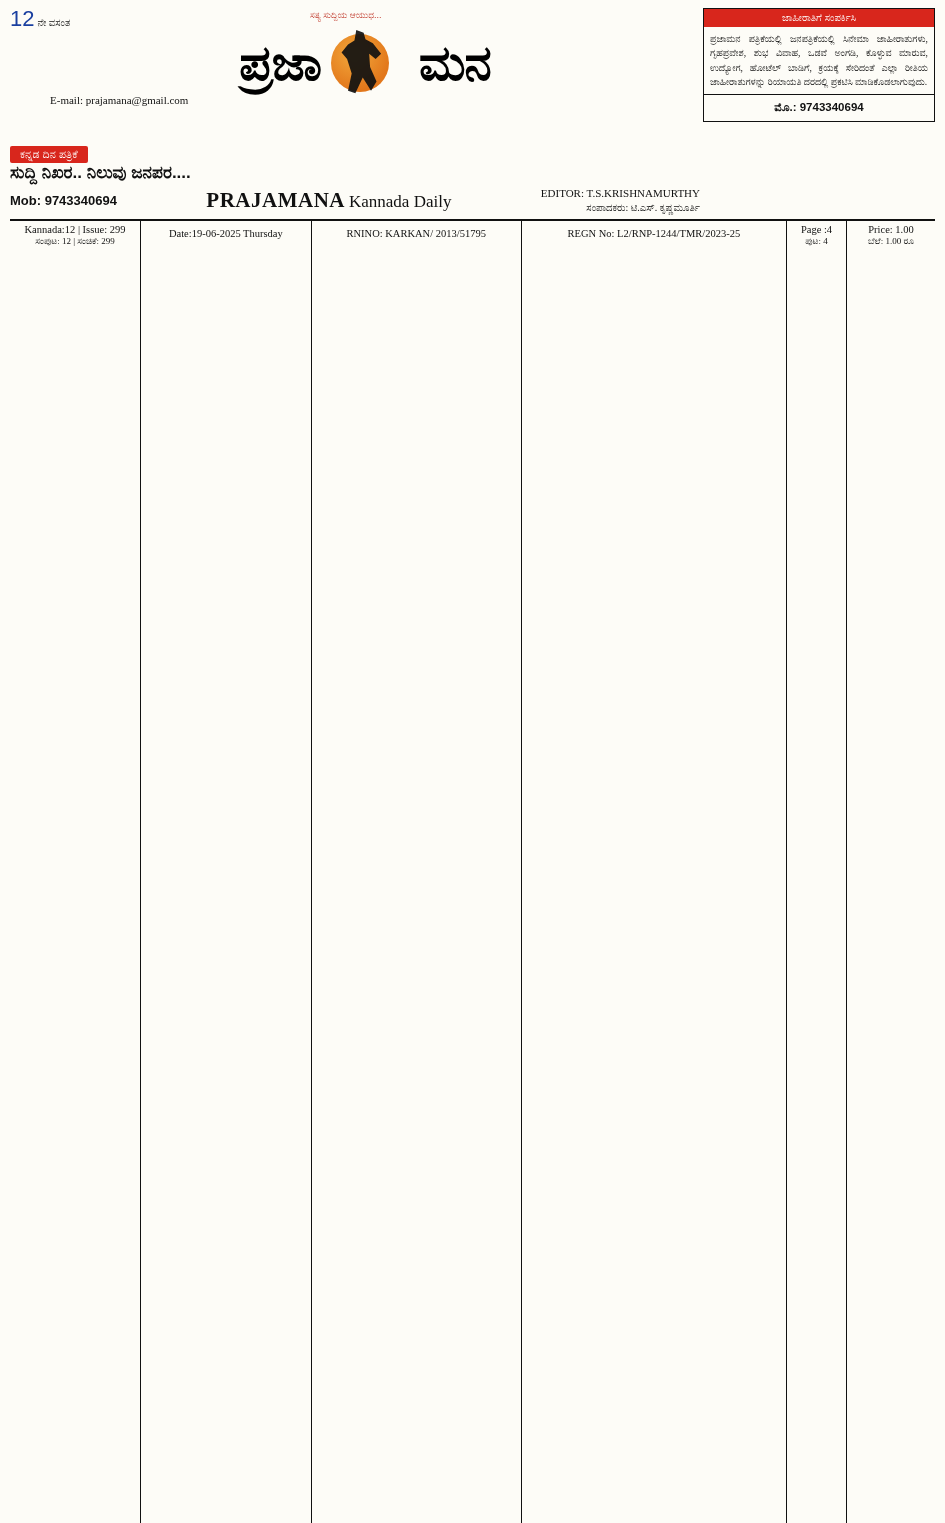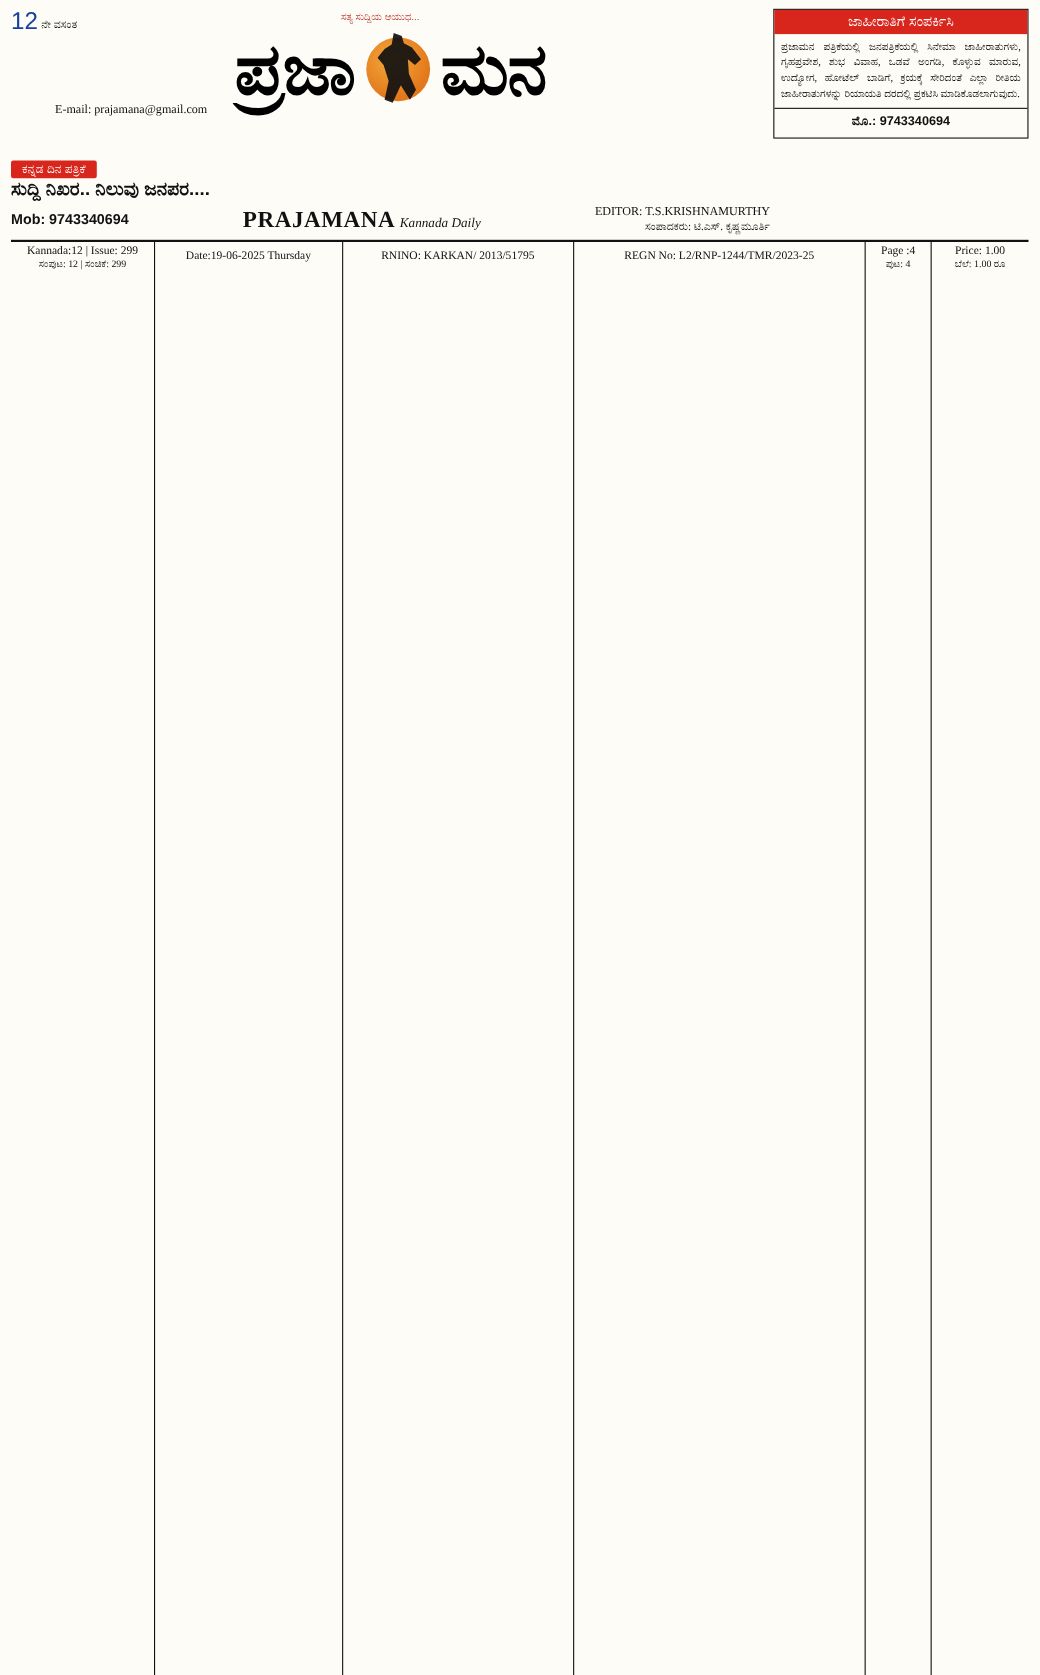--- a/index.html
+++ b/index.html
@@ -15,21 +15,21 @@
 
   
   .masthead{display:flex;align-items:flex-start;justify-content:space-between;}
   .mast-left{width:690px;position:relative;}
   .anniv{display:flex;align-items:flex-start;gap:3px;font-size:10px;color:#1a1a9c;}
   .anniv .num{font-family:"Liberation Sans",sans-serif;font-weight:normal;font-size:22px;color:#1a3fa0;line-height:1;}
   .anniv .numtxt{font-size:10px;color:#111;padding-top:9px;}
   .title-row{display:flex;align-items:center;justify-content:center;position:relative;margin-top:-4px;}
   .bigtitle{
     font-family:"Liberation Sans",sans-serif;
-    font-weight:bold;font-size:65px;line-height:0.95;letter-spacing:-1px;color:#000;
+    font-weight:bold;font-size:49px;line-height:0.95;letter-spacing:-1px;color:#000;margin-left:20px;
   }
   .logo-emblem{
     width:74px;height:74px;margin:0 2px;position:relative;display:inline-block;
   }
   .logo-emblem .disc{
     position:absolute;left:8px;top:8px;width:58px;height:58px;border-radius:50%;
     background:radial-gradient(circle at 40% 35%,#f3a93c,#e2771b 70%);
   }
   .logo-emblem .fig{
     position:absolute;left:14px;top:4px;width:46px;height:66px;
@@ -45,30 +45,30 @@
   .email{font-size:11px;padding-left:40px;}
   .kn-badge{
     background:#d8261c;color:#fff;font-family:"Liberation Sans",sans-serif;
     font-size:11px;padding:2px 10px;border-radius:2px;white-space:nowrap;margin-top:40px;
   }
   .slogan{font-family:"Liberation Sans",sans-serif;font-size:17px;font-weight:bold;color:#111;}
   .mob-row{display:flex;align-items:center;justify-content:space-between;margin-top:3px;}
   .mob{font-family:"Liberation Sans",sans-serif;font-weight:bold;font-size:13px;}
   .praja-eng{font-family:"Liberation Serif",serif;}
   .praja-eng b{font-size:21px;letter-spacing:0.5px;}
-  .praja-eng span{font-size:12px;font-style:italic;}
+  .praja-eng span{font-size:17px;}
   .editor{font-size:11px;text-align:right;line-height:1.35;}
   .editor .k{font-size:10px;}
 
   
   .adbox{
     width:232px;border:1.5px solid #111;box-sizing:border-box;
   }
   .adbox .adhead{
-    background:#d8261c;color:#fff;text-align:center;font-size:13px;padding:3px 0;
+    background:#d8261c;color:#fff;text-align:center;font-size:10px;padding:3px 0;
     font-family:"Liberation Sans",sans-serif;
   }
   .adbox .adbody{font-size:9.5px;line-height:1.5;padding:5px 6px;text-align:justify;}
   .adbox .adfoot{border-top:1px solid #111;text-align:center;font-size:10px;padding:4px 4px 5px 4px;line-height:1.5;}
   .adbox .adfoot .ph{font-family:"Liberation Sans",sans-serif;font-weight:bold;font-size:11.5px;}
 
   
   .infobar{
     margin-top:5px;border-top:2px solid #111;border-bottom:2px solid #111;
     display:flex;align-items:stretch;font-size:10.5px;

